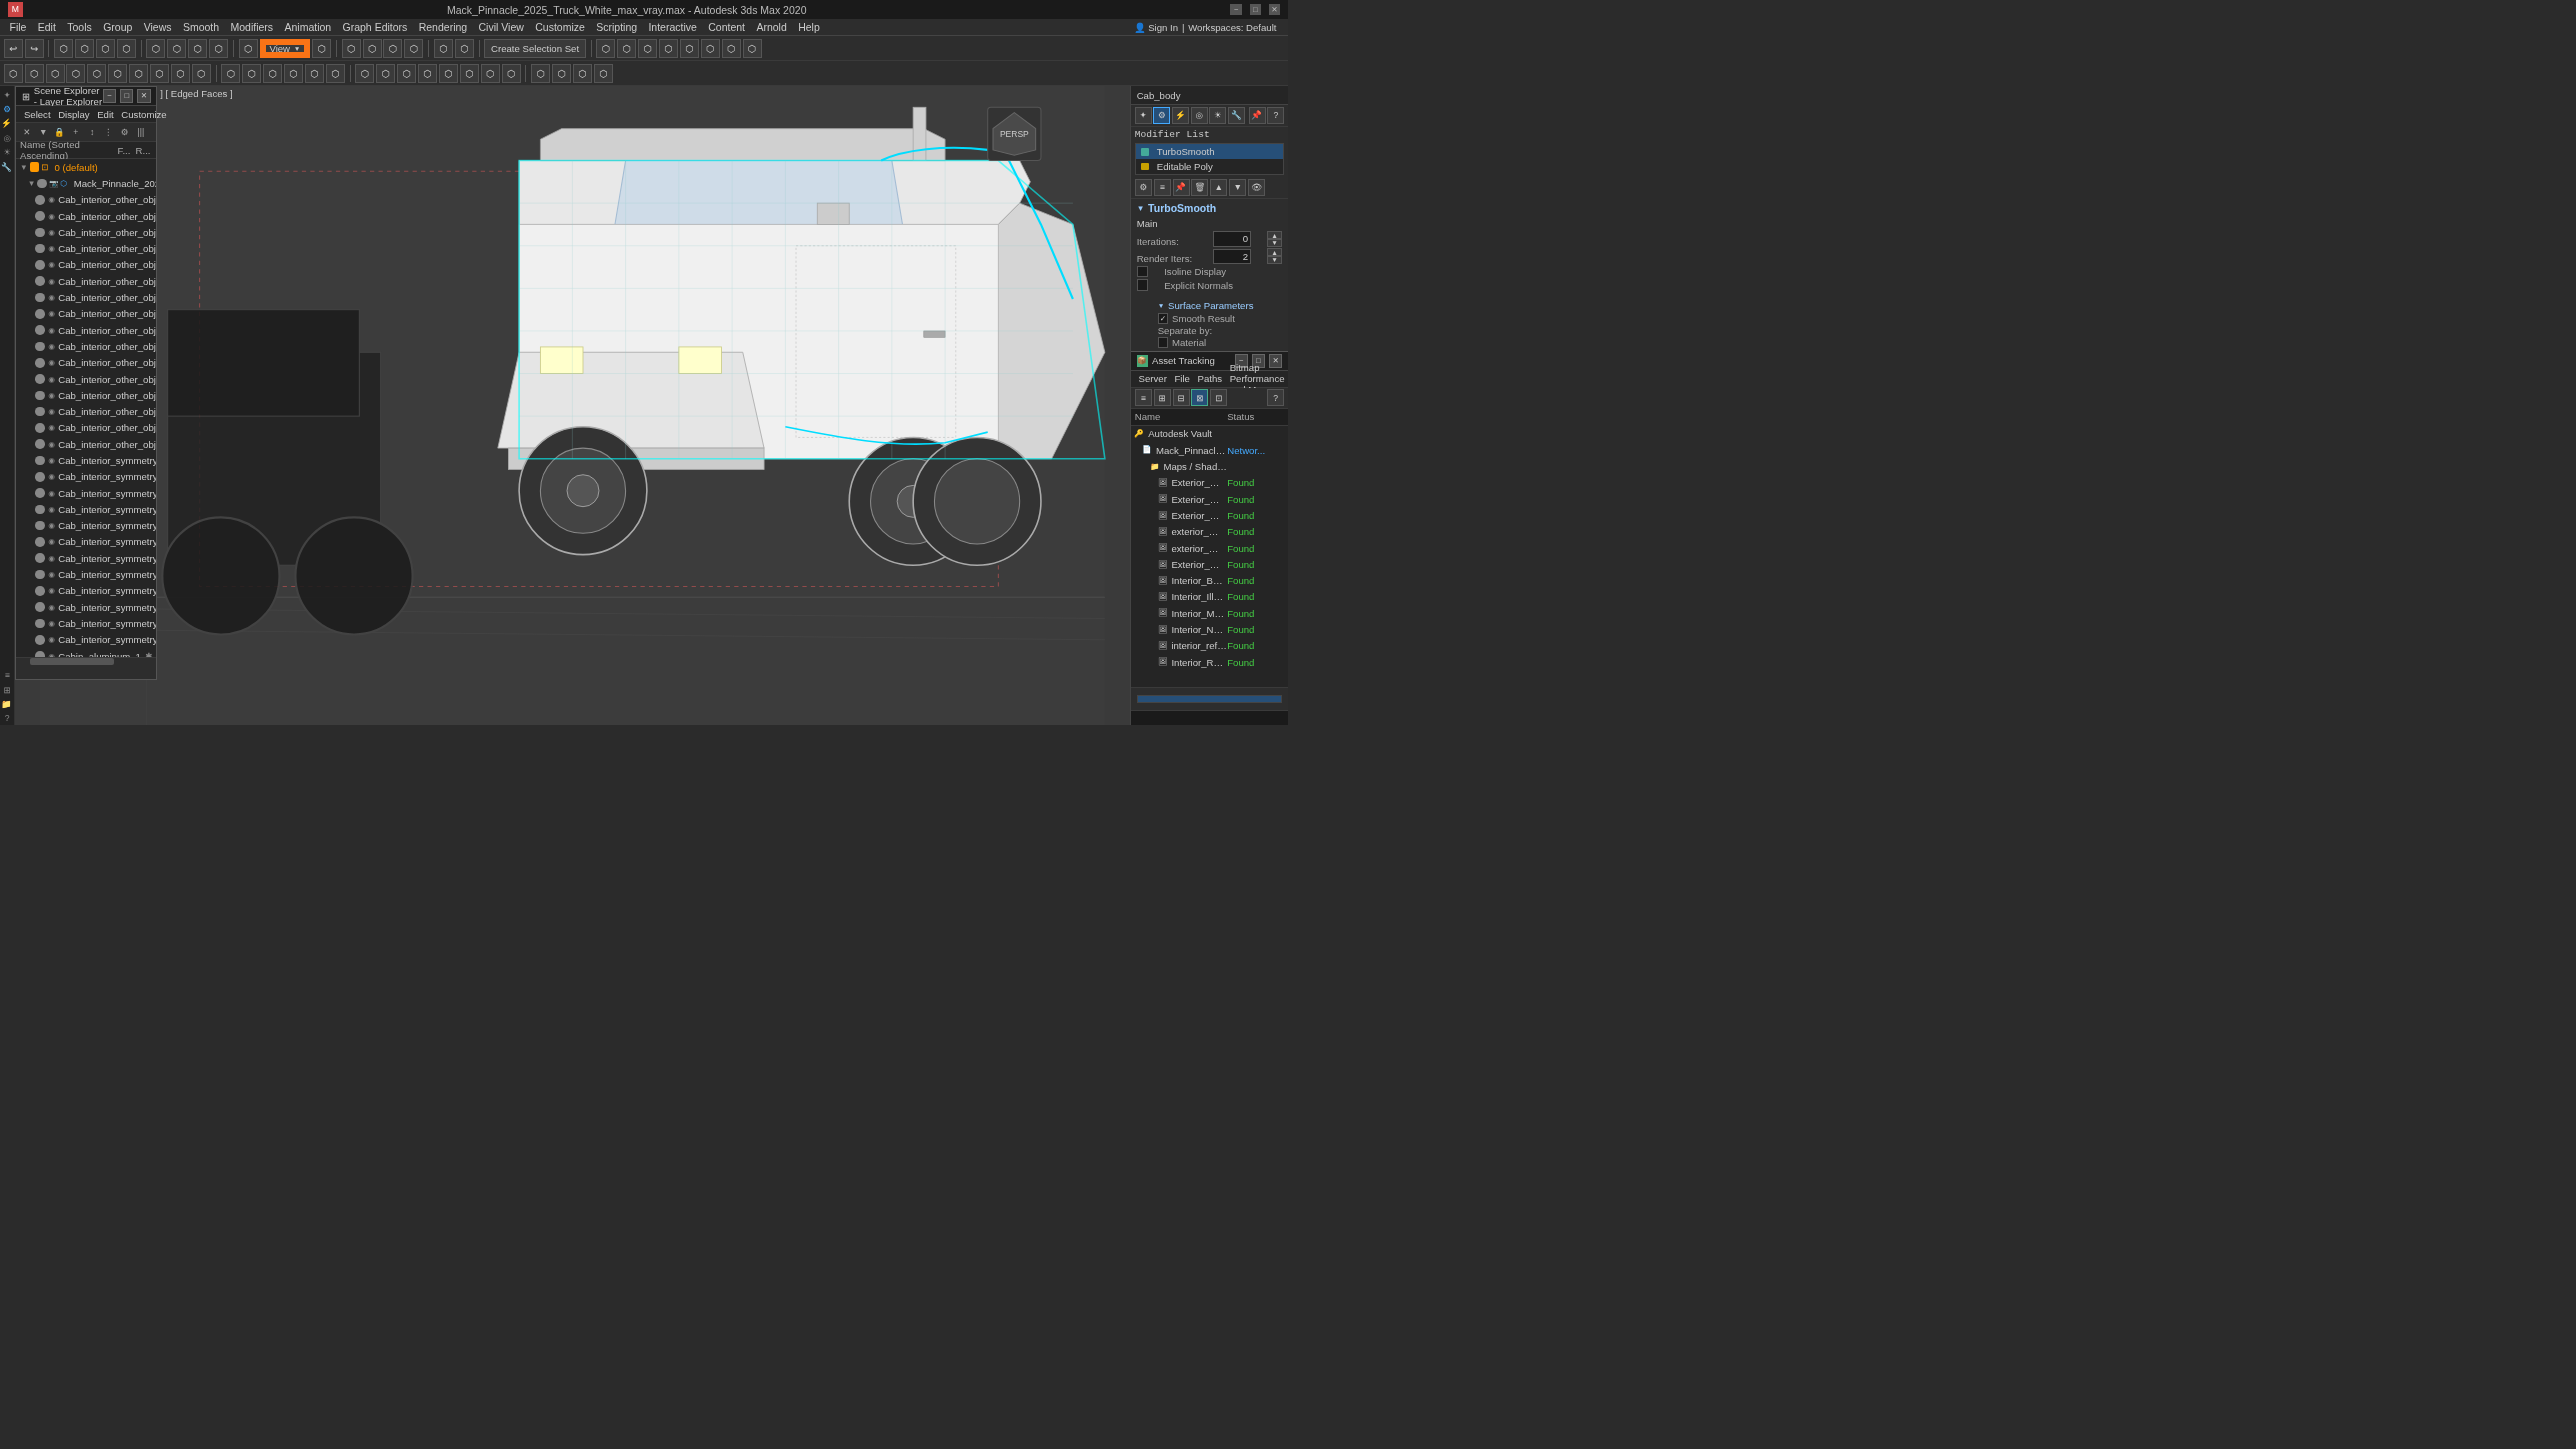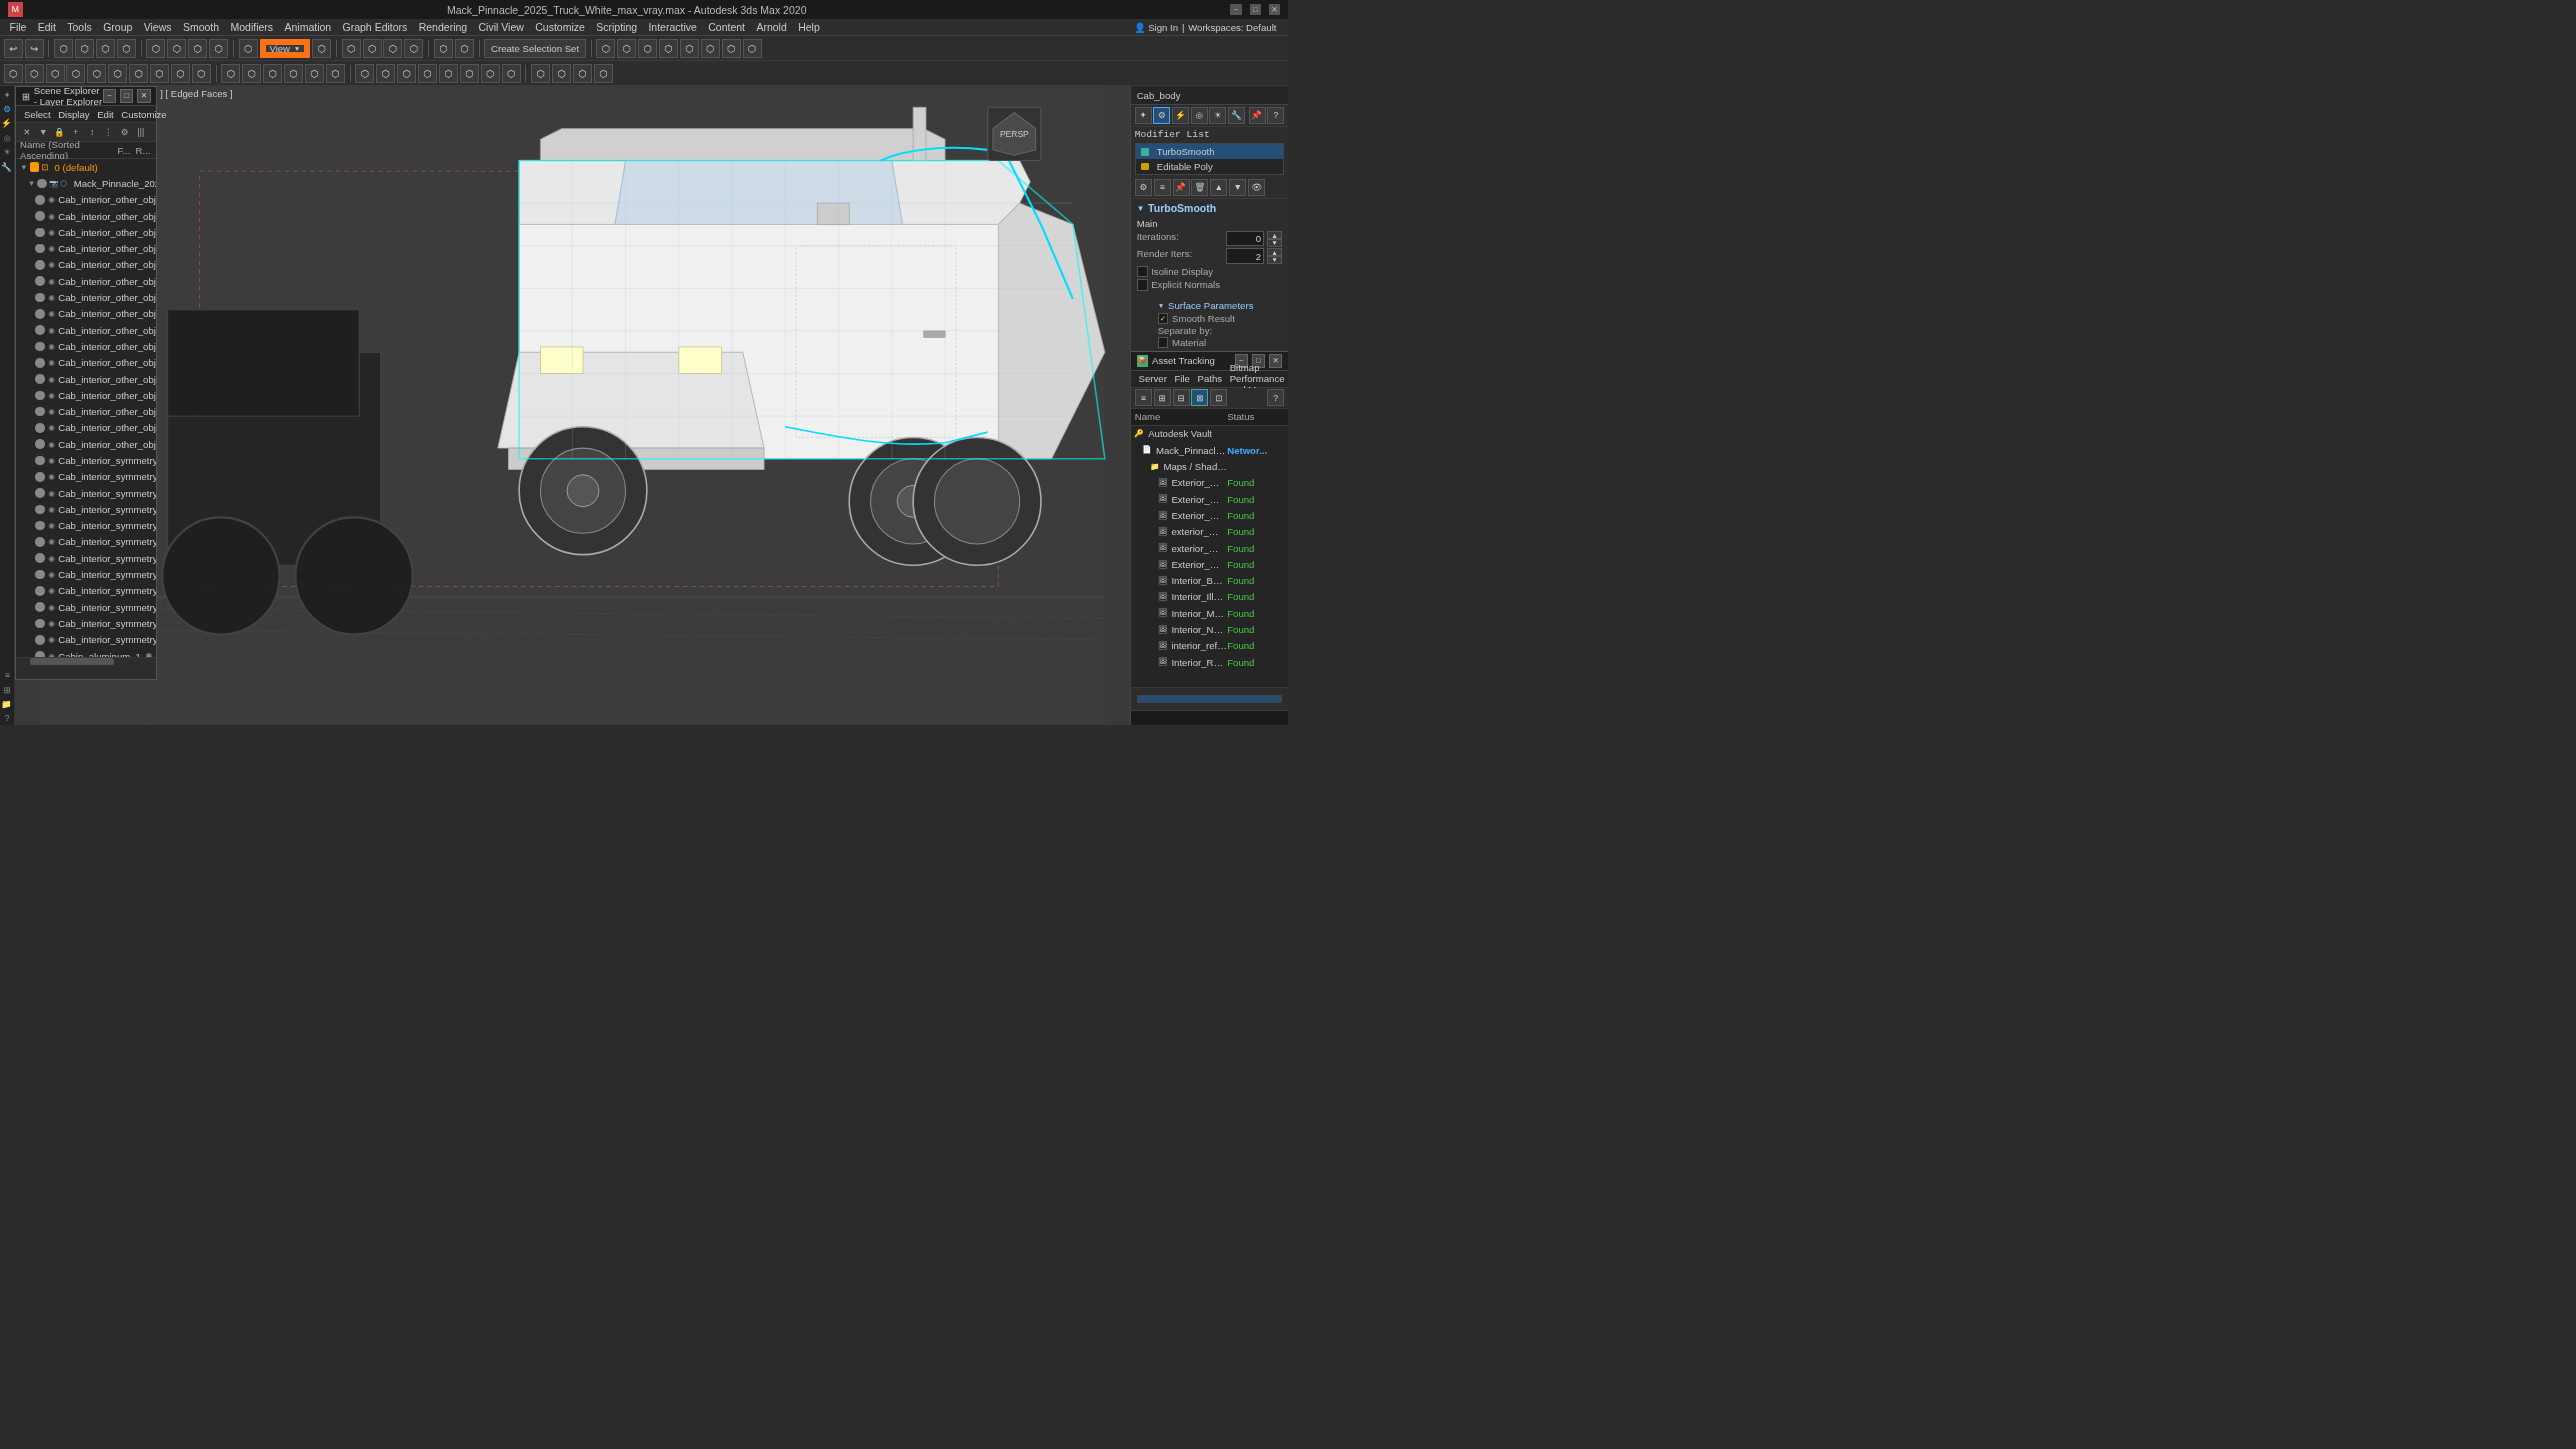--- a/index.html
+++ b/index.html
@@ -37,21 +37,21 @@
     .rp-modifier-list { background: #252525; border: 1px solid #444; margin: 1.9px 3.8px; }
     .rp-modifier-item { padding: 1.9px 5.7px; font-size: 9.6px; cursor: pointer; display: flex; align-items: center; gap: 3.8px; }
     .rp-modifier-item.selected { background: #264f78; }
     .rp-icons-row { display: flex; align-items: center; padding: 1.9px 3.8px; gap: 1.9px; border-bottom: 1px solid #3a3a3a; }
     .rp-icon-btn { width: 17px; height: 17px; background: #3a3a3a; border: 1px solid #555; display: flex; align-items: center; justify-content: center; font-size: 8.6px; cursor: pointer; color: #ccc; }
 
     .turbosmooth-section { padding: 3.8px 5.7px; }
     .ts-title { color: #9cf; font-size: 10.5px; font-weight: bold; margin-bottom: 3.8px; display: flex; align-items: center; gap: 3.8px; }
     .ts-title::before { content: '▼'; font-size: 7.7px; }
     .ts-subtitle { color: #ccc; font-size: 9.6px; margin: 1.9px 0; }
-    .ts-row { display: flex; align-items: flex-start; margin: 1.9px 0; gap: 3px; }
+    .ts-row { display: flex; align-items: flex-end; margin: 1.9px 0; gap: 16px; }
     .ts-label { color: #aaa; font-size: 9.6px; flex: 1; }
     .ts-input { background: #1a1a1a; border: 1px solid #555; color: #ccc; font-size: 9.6px; height: 15.3px; width: 38px; text-align: right; padding: 0 1.9px; }
     .ts-checkbox { width: 11.5px; height: 11.5px; background: #1a1a1a; border: 1px solid #555; display: inline-block; }
     .surface-params { padding: 1.9px 5.7px; margin-left: 21px; }
     .sp-title { color: #9cf; font-size: 9.6px; margin: 1.9px 0; display: flex; align-items: center; gap: 3.8px; }
     .sp-title::before { content: '▼'; font-size: 6.7px; }
     .sp-row { display: flex; align-items: center; gap: 3.8px; margin: 1px 0; }
     .sp-checkbox { width: 10.5px; height: 10.5px; background: #1a1a1a; border: 1px solid #555; display: inline-flex; align-items: center; justify-content: center; font-size: 7.7px; }
     .sp-label { color: #aaa; font-size: 9.6px; }
 
@@ -102,21 +102,21 @@
     .at-content::-webkit-scrollbar { width: 7.7px; }
     .at-content::-webkit-scrollbar-track { background: #2d2d2d; }
     .at-content::-webkit-scrollbar-thumb { background: #555; }
     .at-item { display: flex; align-items: center; height: 16.3px; padding: 0 3.8px; font-size: 9.6px; color: #ccc; cursor: pointer; }
     .at-item-indent { padding-left: 11.5px; }
     .at-item-indent2 { padding-left: 19px; }
     .at-item-indent3 { padding-left: 27px; }
     .at-item-name { flex: 1; overflow: hidden; text-overflow: ellipsis; white-space: nowrap; }
     .at-item-status { width: 57px; font-size: 9.6px; }
     .at-item-status.found { color: #4c4; }
-    .at-item-status.network { color: #4af; font-weight: bold; }
+    .at-item-status.network { color: #4af; }
     .at-icon { width: 11.5px; height: 9.6px; flex-shrink: 0; margin-right: 1.9px; font-size: 7.7px; }
     .at-footer { height: 23px; background: #2d2d2d; border-top: 1px solid #3a3a3a; display: flex; align-items: center; padding: 0 5.7px; }
     .at-footer-bar { flex: 1; height: 7.7px; background: #1a1a1a; border: 1px solid #444; }
     .at-statusbar { height: 15.3px; background: #1a1a1a; border-top: 1px solid #3a3a3a; display: flex; align-items: center; padding: 0 3.8px; }
     .at-status-text { font-size: 8.6px; color: #888; }
 
     
     #bottombar { height: 21px; background: #252525; border-top: 1px solid #444; display: flex; align-items: center; padding: 0 5.7px; gap: 7.7px; }
     .bb-label { font-size: 9.6px; color: #ccc; }
     .bb-input { background: #1a1a1a; border: 1px solid #555; color: #ccc; font-size: 9.6px; height: 15.3px; padding: 0 2.9px; width: 115px; }

